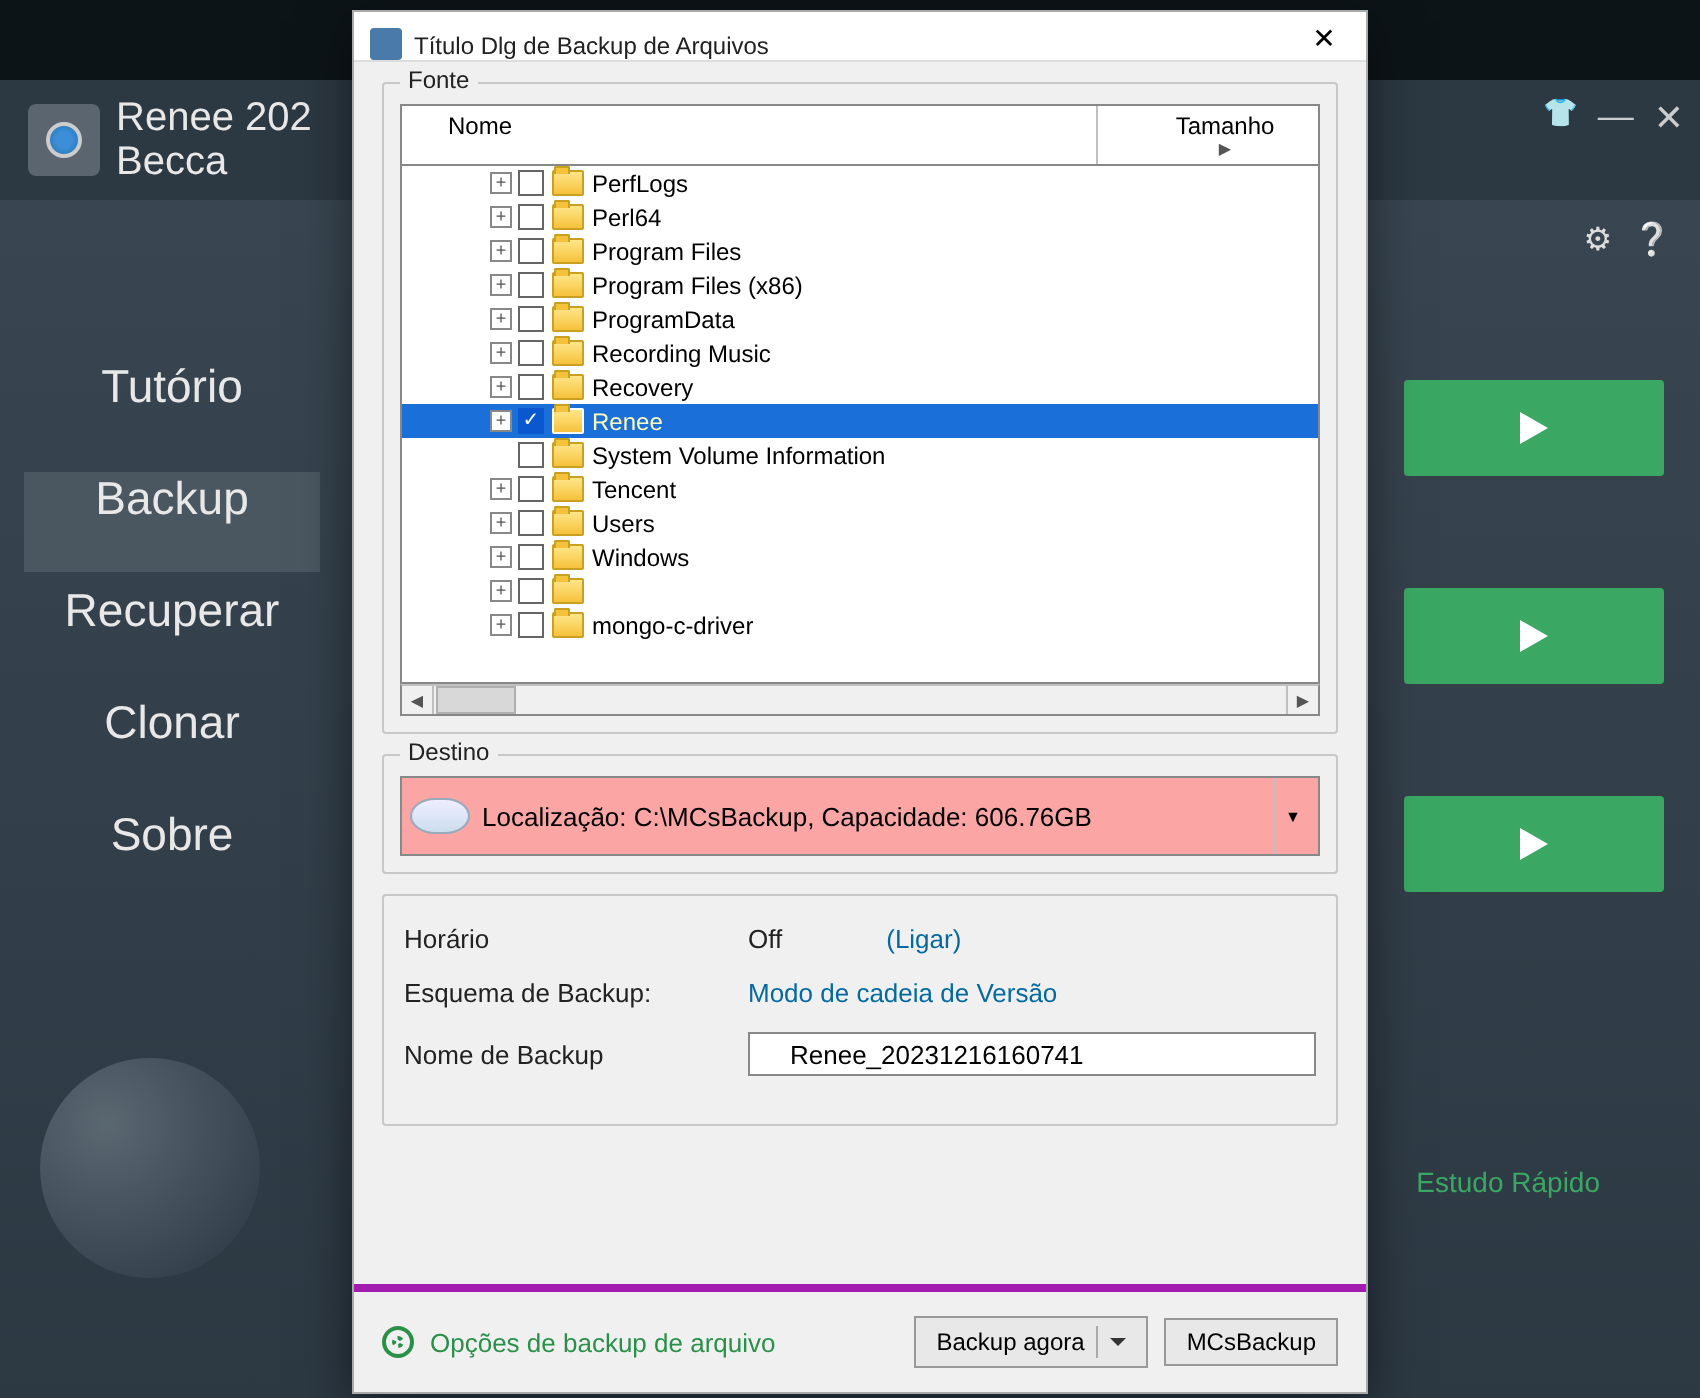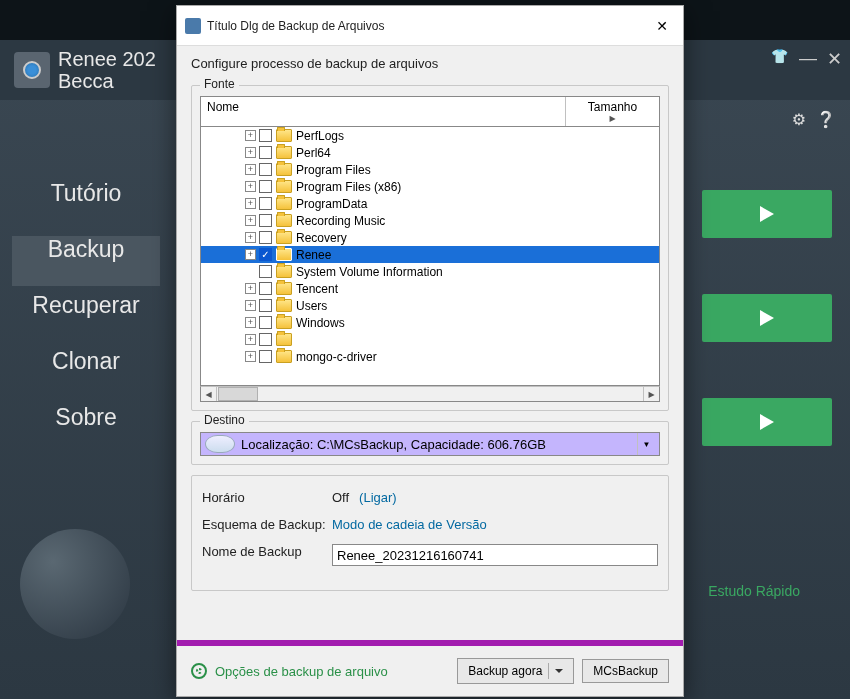--- a/index.html
+++ b/index.html
@@ -19,70 +19,70 @@
 .bg-sidebar-item.active { background: #4a5660; }
 .bg-main-btns { position: absolute; right: 18px; top: 150px; display: flex; flex-direction: column; gap: 56px; }
 .bg-main-btn { width: 130px; height: 48px; background: #3aa862; border-radius: 2px; display:flex; align-items:center; justify-content:center; cursor:pointer; }
 .bg-main-btn::after { content:""; width:0; height:0; border-top:8px solid transparent; border-bottom:8px solid transparent; border-left:14px solid #fff; }
 .bg-estudo { position: absolute; right: 50px; bottom: 100px; color: #3aa862; font-size: 14px; cursor:pointer; }
 .bg-circle { position: absolute; left: 20px; bottom: 60px; width: 110px; height: 110px; border-radius: 50%; background: radial-gradient(circle at 30% 30%, #5a6872, #2a3540); }
 .top-strip { position:absolute; top:0; left:0; right:0; height:40px; background:#0d1418; }
 
 
 .dialog { position: absolute; left: 176px; top: 5px; width: 508px; height: 692px; background: #f0f0f0; border: 1px solid #aaa; box-shadow: 0 6px 24px rgba(0,0,0,0.5); display: flex; flex-direction: column; }
-.dlg-titlebar { height: 40px; background: #fff; border-bottom: 1px solid #ddd; display: flex; align-items: center; padding: 0 6px 0 8px; }
+.dlg-titlebar { height: 25px; background: #fff; border-bottom: 1px solid #ddd; display: flex; align-items: flex-end; padding: 0 6px 0 8px; }
 .dlg-title { font-size: 12px; color: #222; flex: 1; margin-left: 6px; }
 .dlg-close { width: 30px; height: 22px; display:flex; align-items:center; justify-content:center; font-size: 14px; cursor:pointer; }
 .dlg-icon { width:16px; height:16px; background:#4a7aaa; border-radius:2px; display:inline-block; }
 .dlg-body { padding: 10px 14px 8px 14px; flex: 1; display: flex; flex-direction: column; }
 .dlg-subtitle { font-size: 13px; color: #222; margin-bottom: 14px; }
 
 .group { border: 1px solid #c8c8c8; border-radius: 2px; padding: 10px 8px 8px 8px; margin-bottom: 10px; position: relative; background: #f0f0f0; }
 .group-label { position: absolute; top: -9px; left: 8px; background: #f0f0f0; padding: 0 4px; font-size: 12px; color: #222; }
 
 
 .tree-header { display: flex; background: #fff; border: 1px solid #888; border-bottom: none; font-size: 12px; }
-.tree-header > div { padding: 3px 6px; border-right: 1px solid #c0c0c0; }
+.tree-header > div { padding: 3px 6px; border-right: 1px solid #c0c0c0; margin-left: 17px; }
 .th-name { flex: 1; }
 .th-size { width: 93px; border-right: none !important; display:flex; justify-content:space-between; align-items:center;flex-direction:column; }
 .th-arrow { font-size: 8px; color:#555; }
 .tree-body { height: 260px; background: #fff; border: 1px solid #888; overflow: hidden; position: relative; }
 .tree-inner { position:absolute; left:0; top:0; right:0; }
 .tree-row { height: 17px; display: flex; align-items: center; font-size: 12px; padding-left: 8px; white-space: nowrap; }
 .expander { width: 11px; height: 11px; border: 1px solid #888; display:flex; align-items:center; justify-content:center; font-size: 9px; line-height: 1; color:#555; margin-right: 3px; cursor:pointer; background:#fff; }
 .expander.empty { border:none; background:transparent; }
 .cbx { width: 13px; height: 13px; border: 1px solid #666; margin-right: 4px; cursor:pointer; display:flex; align-items:center; justify-content:center; background:#fff; font-size:10px; }
 .cbx.checked { background:#0a57d0; border-color:#0a57d0; color:#fff; }
 .cbx.checked::after { content:"✓"; font-size:10px; line-height:1; }
 .folder-ico { width: 16px; height: 13px; background: linear-gradient(180deg, #ffe68a 0%, #f5c23b 100%); border: 1px solid #caa020; border-radius: 1px; margin-right: 4px; position:relative; }
 .folder-ico::before { content:""; position:absolute; top:-3px; left:0; width:6px; height:3px; background:#f5c23b; border:1px solid #caa020; border-bottom:none; border-radius:1px 1px 0 0; }
 .tree-label { color:#000; }
 .tree-row.selected { background: #1a6fd8; }
-.tree-row.selected .tree-label { color:#000000; }
+.tree-row.selected .tree-label { color:#fef9c3; }
 .tree-row.selected .folder-ico { border-color:#fff; }
 .scroll-h { height: 16px; border: 1px solid #888; border-top: 1px solid #c0c0c0; background: #f0f0f0; display:flex; align-items:center; }
 .scroll-h .sbtn { width:16px; height:100%; border-right:1px solid #c0c0c0; display:flex;align-items:center;justify-content:center; font-size:8px; color:#555; cursor:pointer; }
 .scroll-h .sbtn.right { border-right:none; border-left:1px solid #c0c0c0; margin-left:auto; }
 .scroll-h .thumb { width:40px; height:100%; background:#d8d8d8; border:1px solid #b0b0b0; margin-left:1px; cursor:pointer; }
 
 
-.dest-row { background:#c4b5fd; border:1px solid #888; height:24px; display:flex; align-items:center; padding:0 4px; }
+.dest-row { background:#fca5a5; border:1px solid #888; height:40px; display:flex; align-items:center; padding:0 4px; }
 .disk-ico { width:30px; height:18px; background: linear-gradient(180deg,#eef,#cde); border:1px solid #9ab; border-radius:50%/60%; margin-right:6px; }
 .dest-text { font-size:13px; flex:1; color:#000; }
 .dest-drop { width:18px; height:100%; border-left:1px solid #c0c0c0; display:flex; align-items:center; justify-content:center; font-size:8px; cursor:pointer; }
 
 
-.sched-row { display:flex; font-size:13px; margin-bottom: 12px; }
+.sched-row { display:flex; align-items:center; font-size:13px; margin-bottom: 12px; gap: 42px; }
 .sched-label { width:130px; color:#222; }
 .sched-val { color:#222; margin-right:10px; }
 .link-green { color:#0369a1; cursor:pointer; }
-.name-input { flex:1; border:1px solid #888; background:#fff; height:22px; font-size:13px; padding:0 4px; }
-
-
-.dlg-footer { border-top:6px solid #a21caf; padding: 12px 14px; display:flex; align-items:center; gap:8px; }
+.name-input { flex:1; border:1px solid #888; background:#fff; height:22px; font-size:13px; padding:0 20px; }
+
+
+.dlg-footer { border-top:4px solid #a21caf; padding: 12px 14px; display:flex; align-items:center; gap:8px; }
 .gear-ico { width:16px; height:16px; border:2px solid #2a9048; border-radius:50%; position:relative; }
 .gear-ico::after { content:""; position:absolute; inset:3px; border:2px dotted #2a9048; border-radius:50%; }
 .footer-link { color:#2a9048; font-size:13px; flex:1; cursor:pointer; }
 .btn { background:#e8e8e8; border:1px solid #999; padding:4px 10px; font-size:12px; cursor:pointer; display:flex; align-items:center; gap:4px; }
 .btn.split::after { content:""; width:0;height:0; border-top:4px solid #333; border-left:4px solid transparent; border-right:4px solid transparent; margin-left:2px; }
 .btn-sep { width:1px; height:16px; background:#aaa; margin-left:2px; }
 </style>
 </head>
 <body>
 
@@ -133,21 +133,20 @@
   <div class="bg-circle"></div>
 </div>
 
 <div class="dialog">
   <div class="dlg-titlebar">
     <span class="dlg-icon"></span>
     <span class="dlg-title">Título Dlg de Backup de Arquivos</span>
     <div class="dlg-close">✕</div>
   </div>
   <div class="dlg-body">
-    <div class="dlg-subtitle">Configure processo de backup de arquivos</div>
 
     <div class="group">
       <span class="group-label">Fonte</span>
       <div class="tree-header">
         <div class="th-name">Nome</div>
         <div class="th-size">
           <span>Tamanho</span>
           <span class="th-arrow">▶</span>
         </div>
       </div>

